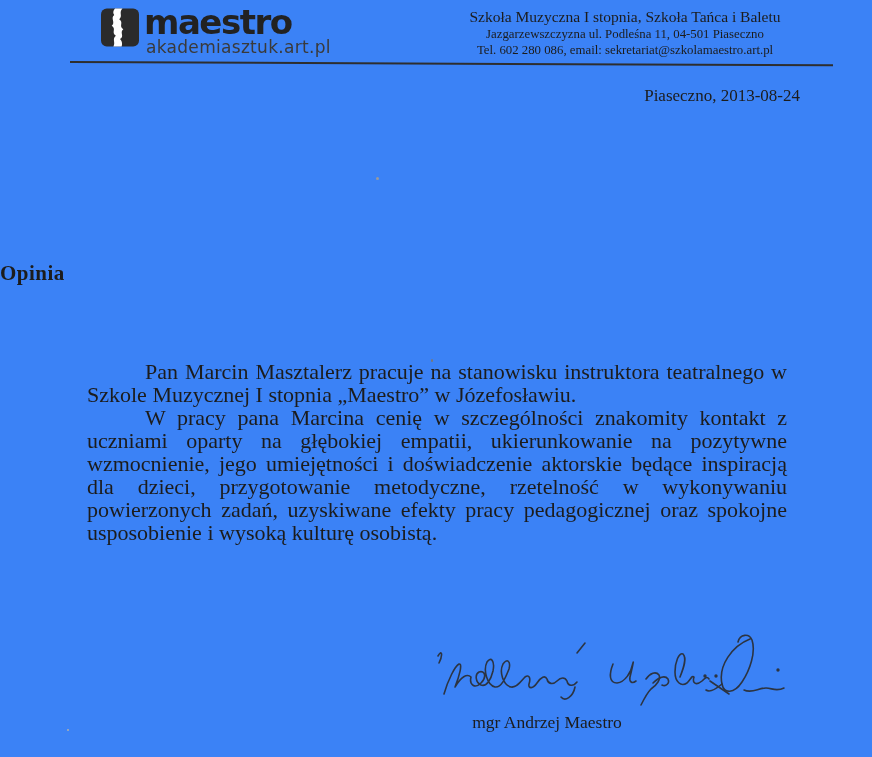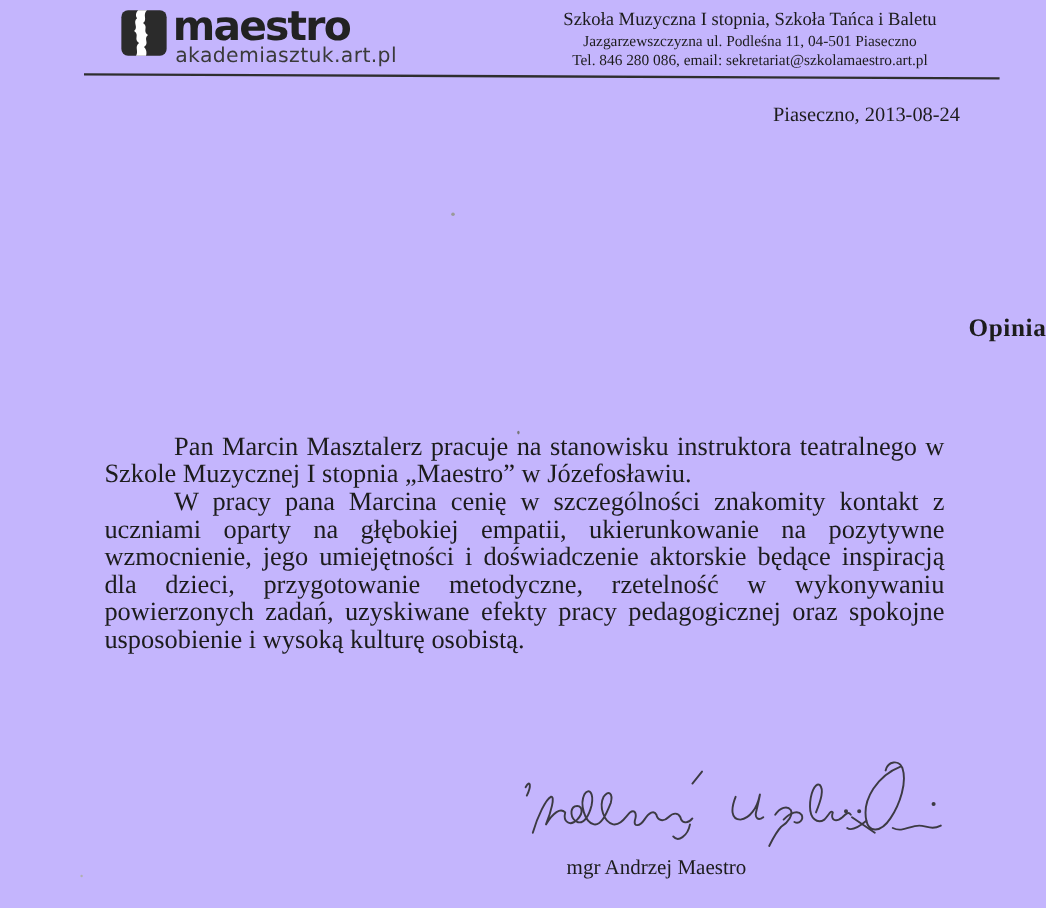--- a/index.html
+++ b/index.html
@@ -4,21 +4,21 @@
 <style>
   html, body {
     margin: 0;
     padding: 0;
     background: #ffffff;
   }
   .page {
     position: relative;
     width: 872px;
     height: 757px;
-    background: #c4b5fd;
+    background: #3b82f6;
     overflow: hidden;
     font-family: "Liberation Serif", serif;
     color: #1c1c1c;
   }
 
   
   .logo {
     position: absolute;
     left: 101px;
     top: 6px;
@@ -73,21 +73,21 @@
     font-size: 17px;
     font-family: Liberation Serif, serif;
   }
 
   
   .doc-title {
     position: absolute;
     top: 261px;
     left: 0;
     width: 872px;
-    text-align: right;
+    text-align: left;
     font-size: 21px;
     font-weight: bold;
     letter-spacing: 0.5px;
   }
 
   .body-text {
     position: absolute;
     left: 87px;
     top: 360px;
     width: 700px;
@@ -137,21 +137,21 @@
     </span>
     <span class="logo-text">
       <span class="brand">maestro</span>
       <span class="brand-sub">akademiasztuk.art.pl</span>
     </span>
   </div>
 
   <div class="school-info">
     <div class="school-name">Szkoła Muzyczna I stopnia, Szkoła Tańca i Baletu</div>
     <div class="school-line">Jazgarzewszczyzna ul. Podleśna 11, 04-501 Piaseczno</div>
-    <div class="school-line">Tel. 846 280 086, email: sekretariat@szkolamaestro.art.pl</div>
+    <div class="school-line">Tel. 602 280 086, email: sekretariat@szkolamaestro.art.pl</div>
   </div>
 
   <div class="rule"></div>
 
   <div class="dateline">Piaseczno, 2013-08-24</div>
 
   <div class="doc-title">Opinia</div>
 
   <div class="body-text">
     <p>Pan Marcin Masztalerz pracuje na stanowisku instruktora teatralnego w Szkole Muzycznej I stopnia „Maestro” w Józefosławiu.</p>

